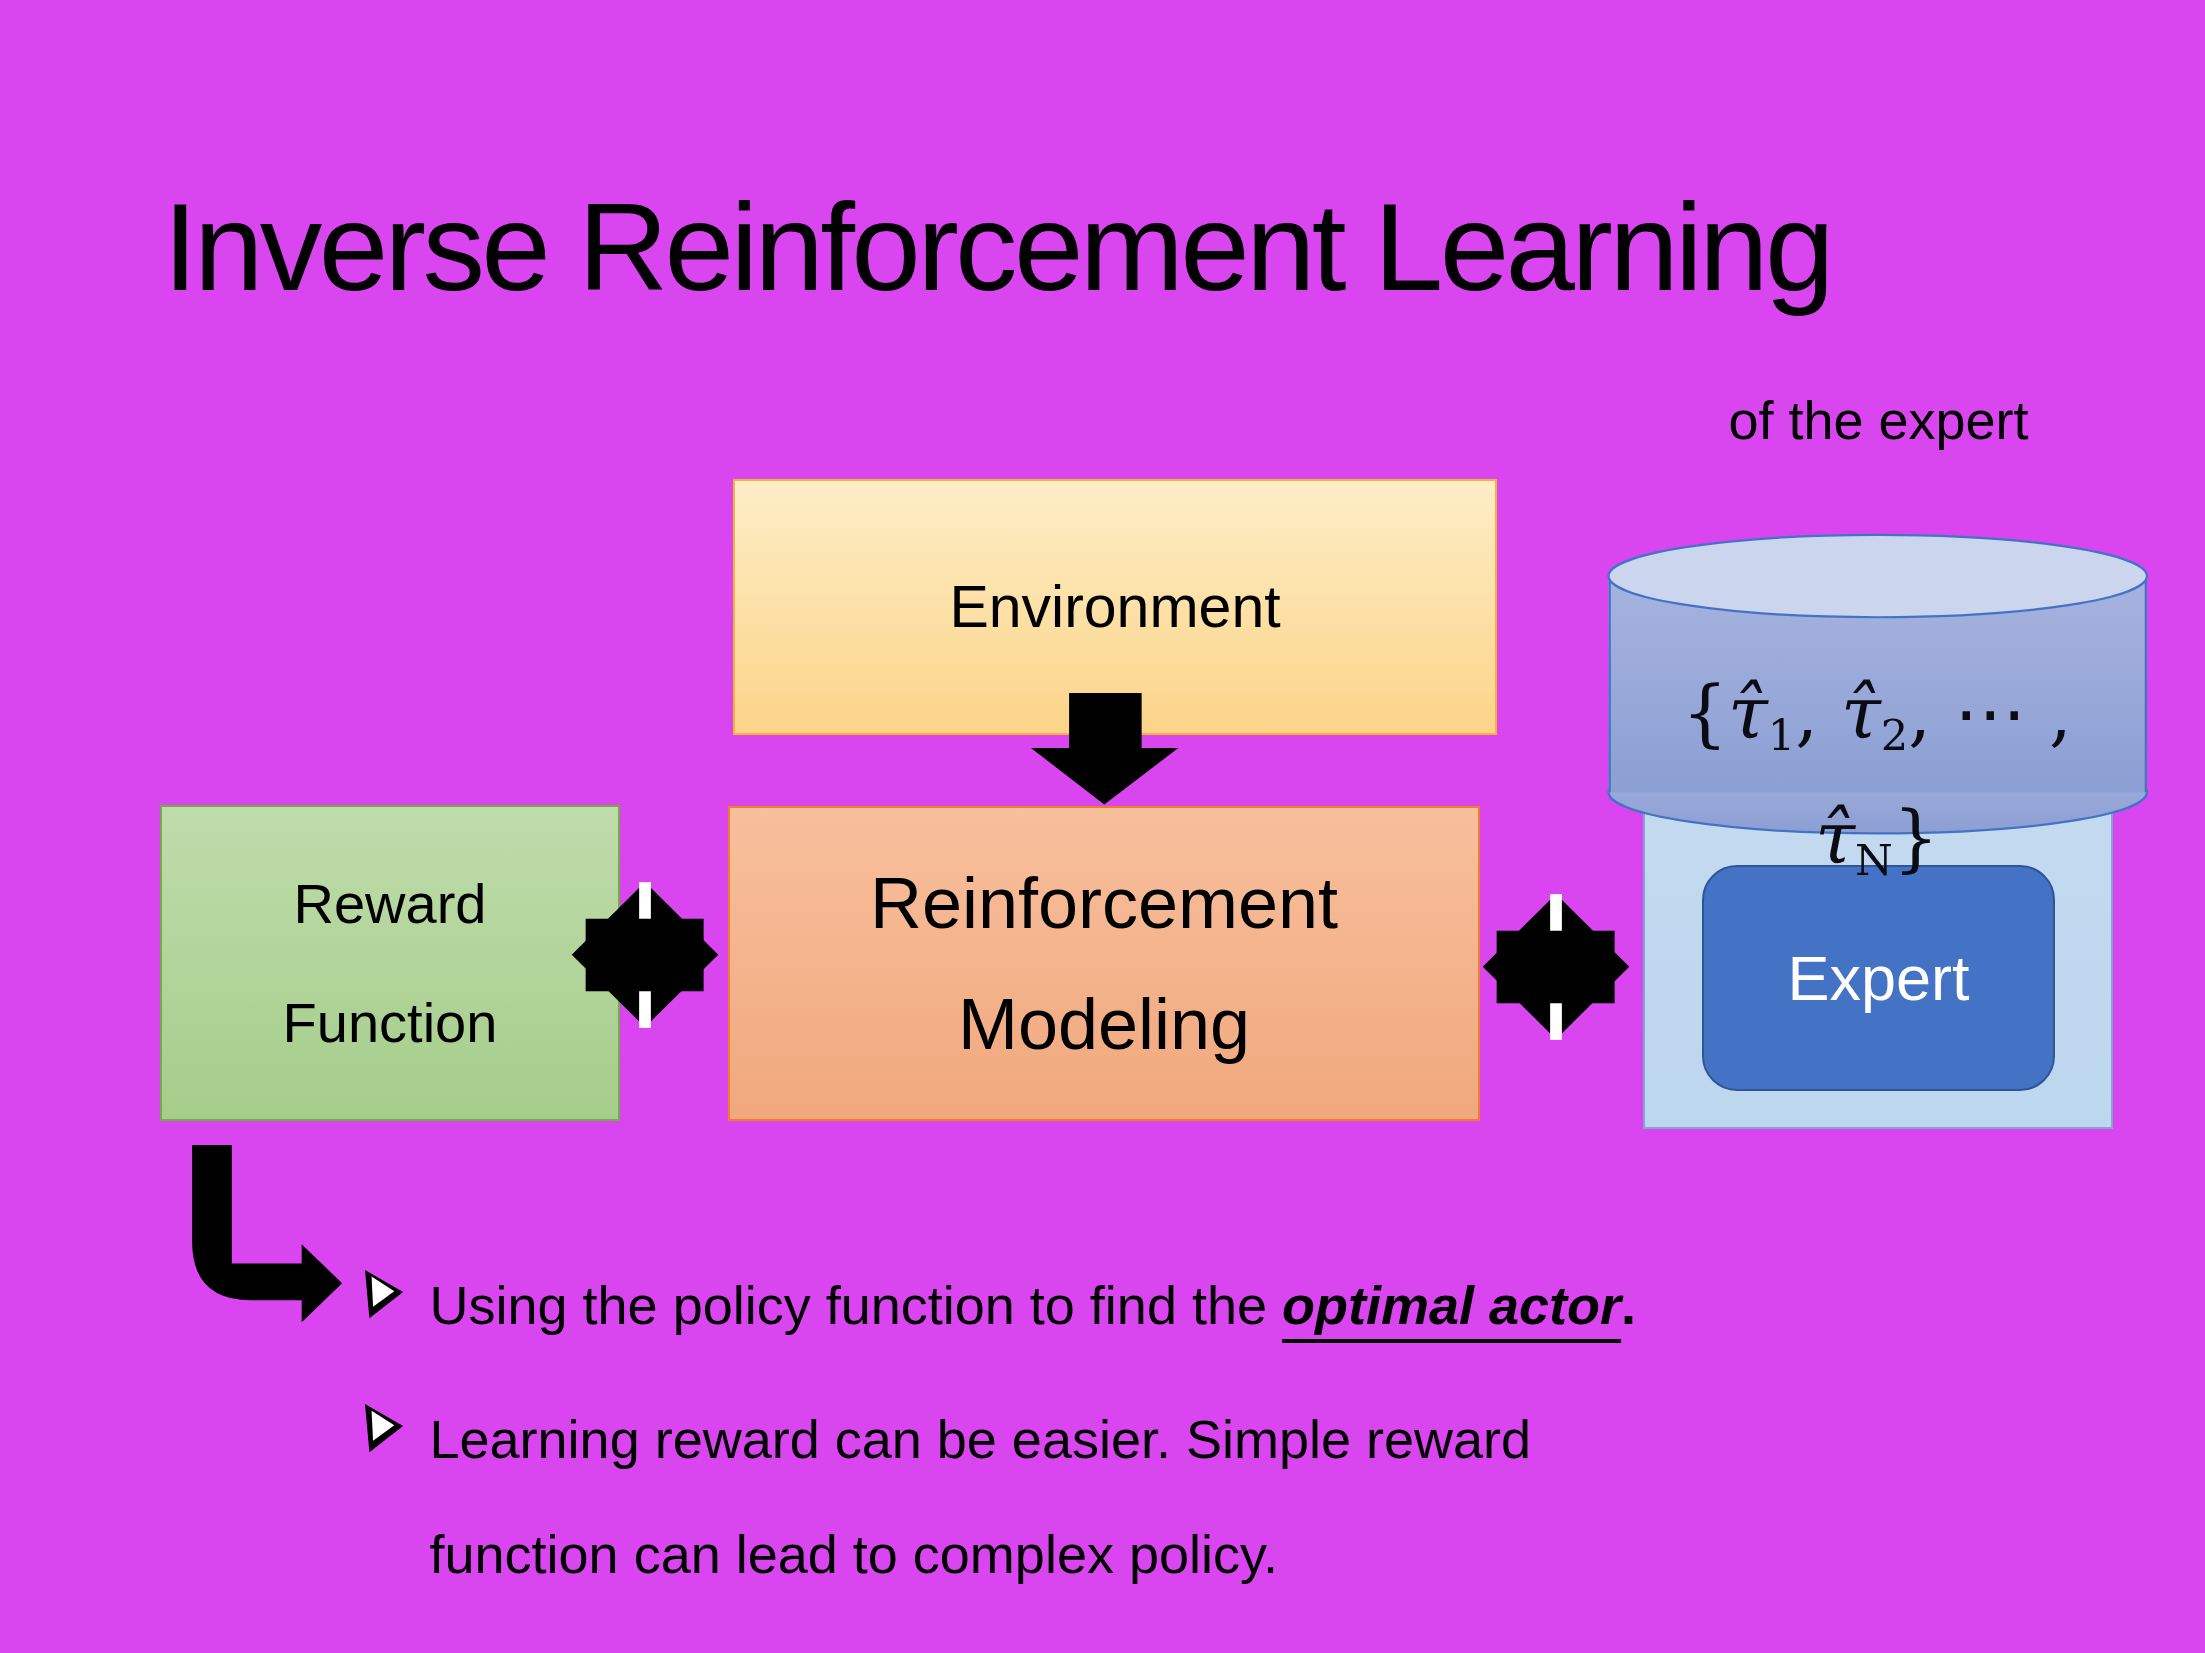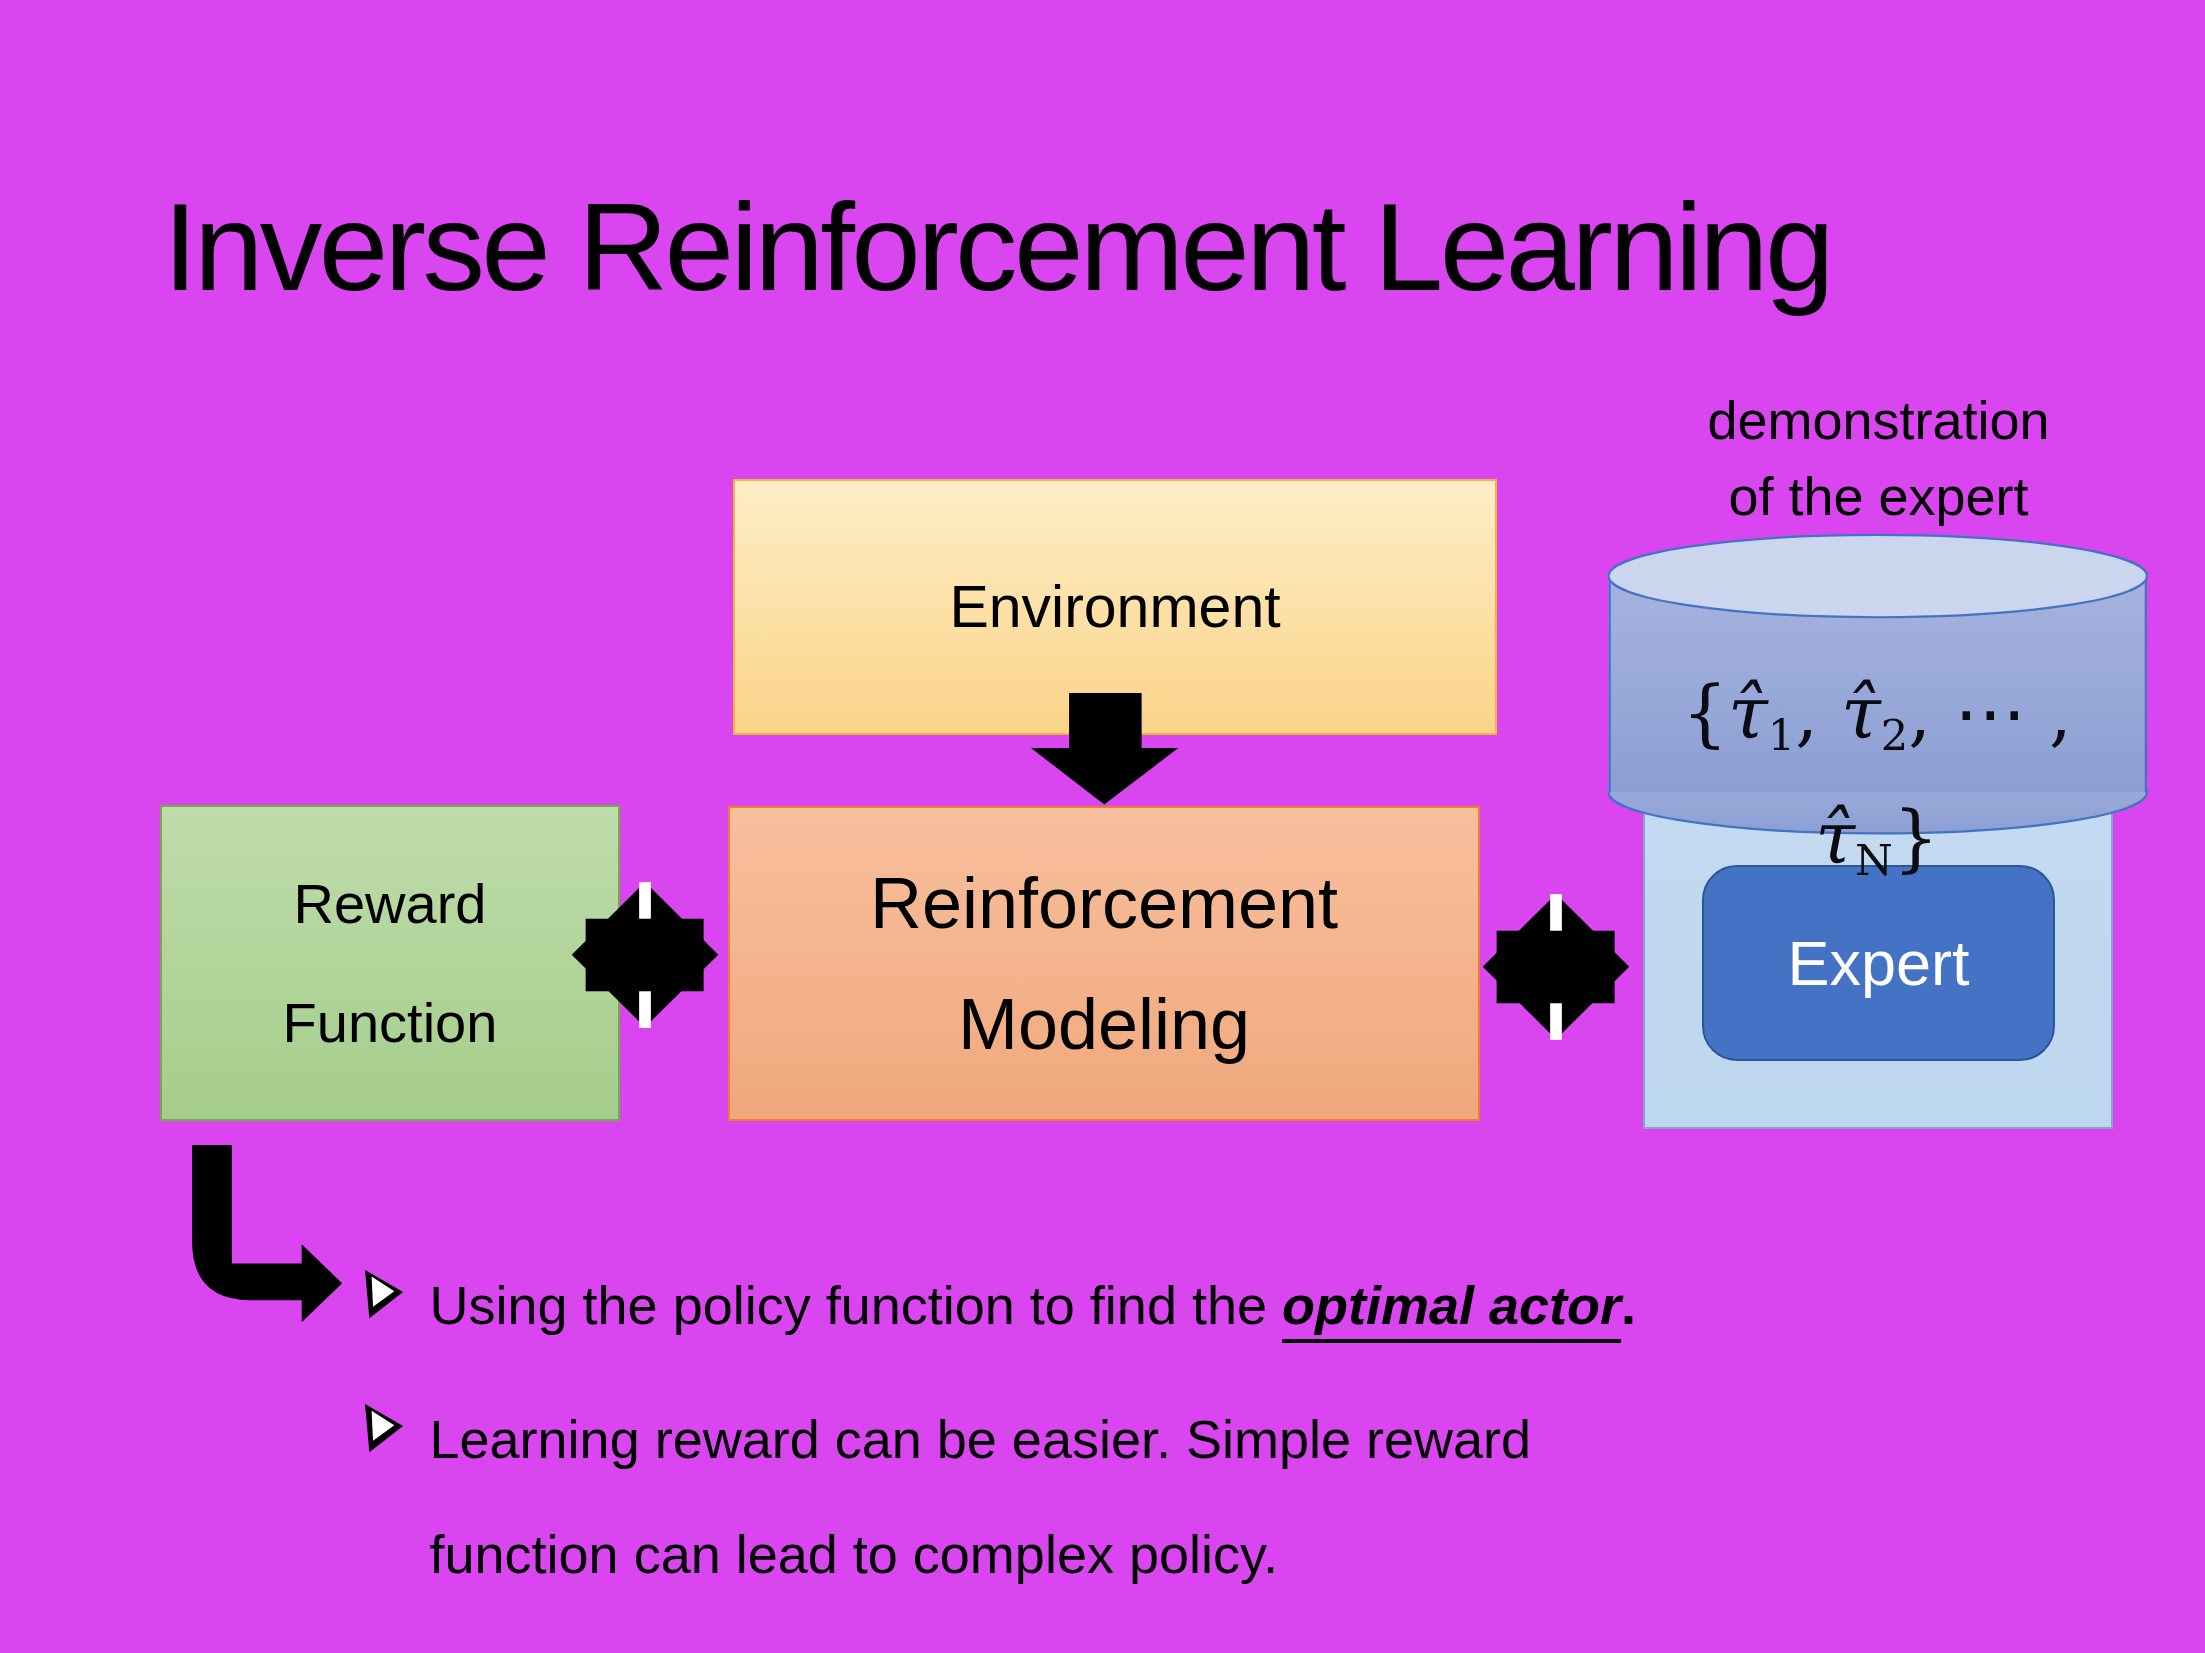--- a/index.html
+++ b/index.html
@@ -48,21 +48,21 @@
     border:2.2px solid var(--reward_border,#70AD47);
     font-size:56px; line-height:119px;margin-left:47px;
   }
 
   .expert-container{
     left:1643px; top:809px; width:470px; height:320px; box-sizing:border-box;
     background:linear-gradient(180deg, #C3DAF0, var(--container_fill,#BDD7EE));
     border:2.2px solid var(--container_border,#85A3D1);
   }
   .expert-box{
-    left:1702px; top:865px; width:353px; height:196px; box-sizing:border-box;
+    left:1702px; top:865px; width:353px; height:226px; box-sizing:border-box;
     background:var(--expert_fill,#4472C4);
     border:2.9px solid var(--expert_border,#2F5597);
     border-radius:35px; color:var(--expert_text,#FFFFFF); font-size:63px;
   }
 
   .cyl-math{
     left:1617px; top:662px; width:520px; text-align:center;
     font-family:"DejaVu Serif", serif; font-size:72px; line-height:103px;
     color:#0b0b14;
   }
@@ -81,21 +81,20 @@
   svg{display:block;}
 </style>
 </head>
 <body>
 
 <div class="slide">
 
   <div class="abs title">Inverse Reinforcement Learning</div>
 
   <div class="abs demo-note">
-    <div>demonstration</div>
     <div>of the expert</div>
   </div>
 
   <div class="abs box env-box">
     <span>Environment</span>
   </div>
 
   <svg class="abs" style="left:1031px; top:693px;" width="148" height="113" viewBox="0 0 202 154">
     <polygon points="52,0 151,0 151,75 201,75 100,152 0,75 52,75" style="fill:var(--arrow_black,#000);"></polygon>
   </svg>

